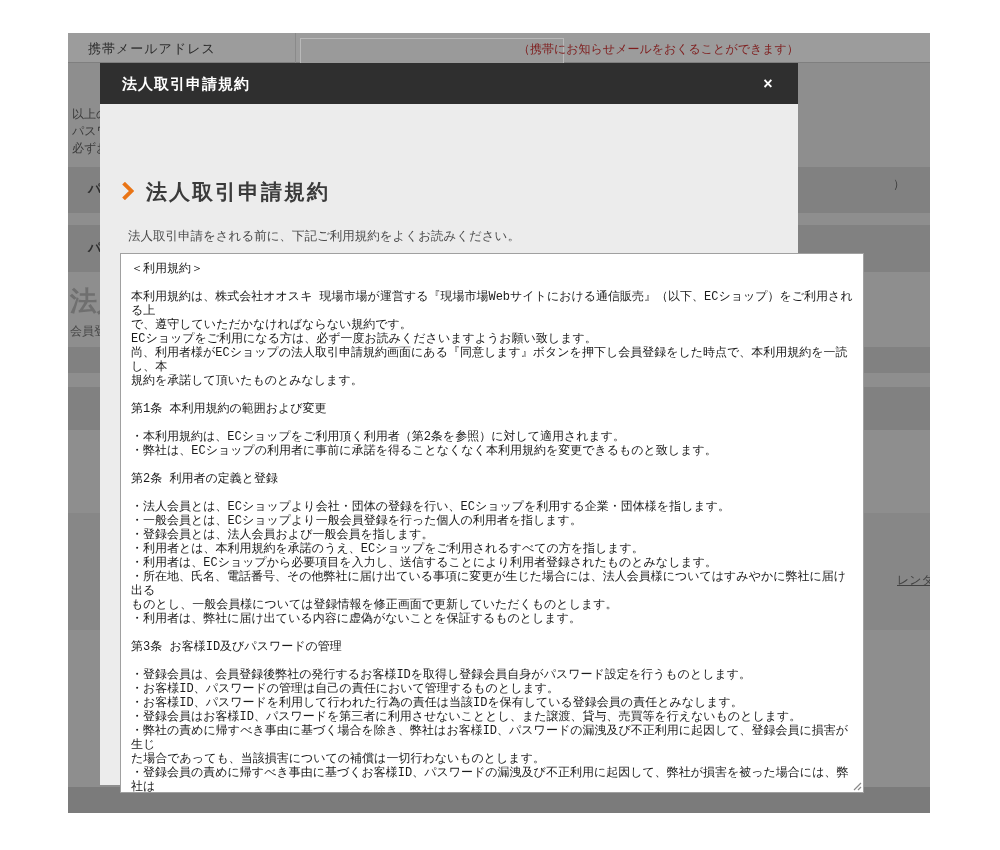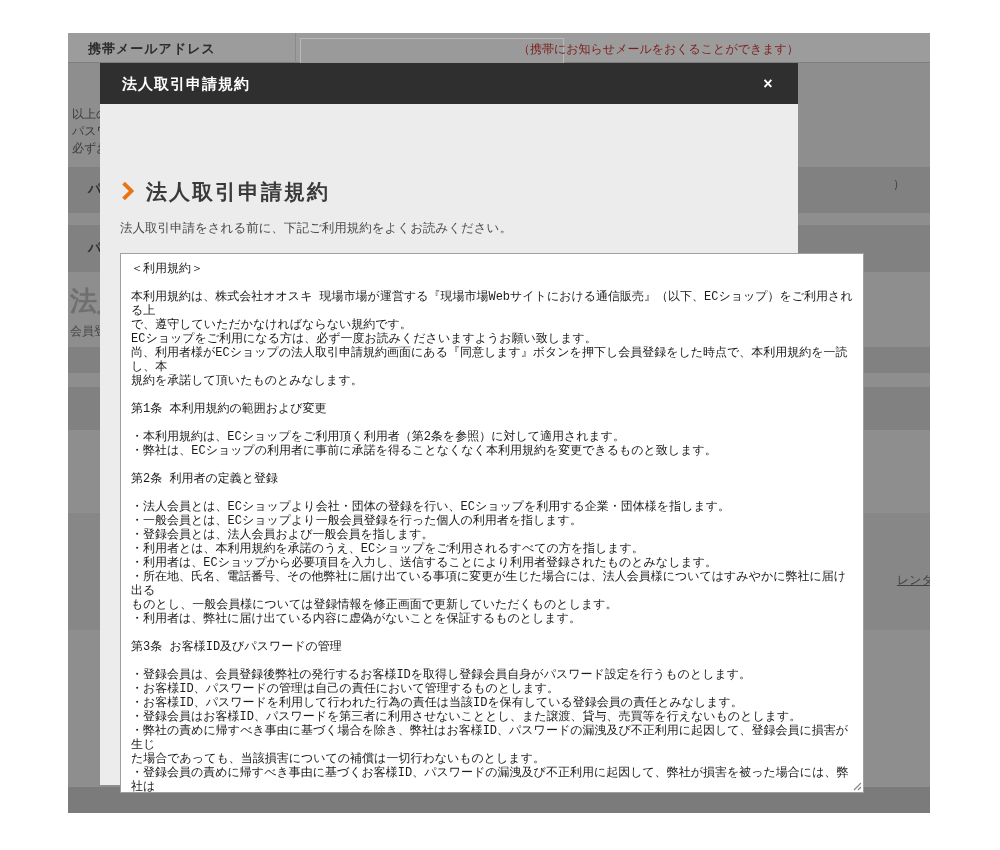--- a/index.html
+++ b/index.html
@@ -2,21 +2,21 @@
 <html><head>
 <meta charset="utf-8">
 <style>
   html,body{margin:0;padding:0;background:#ffffff;}
   *{box-sizing:border-box;font-family:"Liberation Sans",sans-serif;}
   .canvas{position:relative;width:1000px;height:850px;background:#ffffff;overflow:hidden;}
 
   
   .page{position:absolute;left:68px;top:33px;width:862px;height:780px;background:#8e8e8e;overflow:hidden;z-index:1;}
   .row-mobile{position:absolute;left:0;top:0;width:100%;height:30px;background:#9c9c9c;border-bottom:1px solid #7f7f7f;}
-  .row-mobile .lbl{position:absolute;left:20px;top:7px;font-size:13px;font-weight:bold;color:#2c2c2c;letter-spacing:1px;}
+  .row-mobile .lbl{position:absolute;left:20px;top:7px;font-size:13px;font-weight:normal;color:#2c2c2c;letter-spacing:1px;}
   .cell-divider{position:absolute;left:227px;top:0;width:1px;height:30px;background:#8a8a8a;}
   .dim-input{position:absolute;left:232px;top:5px;width:264px;height:34px;background:#9a9a9a;border:1px solid #b9b9b9;outline:none;color:#2c2c2c;font-size:12px;padding:2px 6px;}
   .row-mobile .note{position:absolute;left:450px;top:8px;font-size:12px;color:#7f1d1d;}
   .frag{position:absolute;font-size:12px;color:#3a3a3a;white-space:nowrap;}
   .band{position:absolute;left:0;width:100%;background:#818181;}
   .band .row-lbl{position:absolute;left:20px;font-size:13px;font-weight:bold;color:#2d2d2d;white-space:nowrap;}
   .big-title{position:absolute;left:2px;top:250px;font-size:27px;font-weight:bold;color:#6f6f6f;white-space:nowrap;}
   .member-txt{position:absolute;left:2px;top:290px;font-size:12px;color:#474747;white-space:nowrap;}
   .footer-band{position:absolute;left:0;top:754px;width:100%;height:26px;background:#7b7b7b;}
 
@@ -82,21 +82,21 @@
     </div>
 
     <div class="modal-body">
       <div class="heading-row">
         <svg class="chevron" viewBox="0 0 10 16">
           <path d="M1.5 1 L8.5 8 L1.5 15" fill="none" stroke="#e97415" stroke-width="3.4"></path>
         </svg>
         <span class="modal-heading">法人取引申請規約</span>
       </div>
 
-      <p class="instruction" style="margin:0;">法人取引申請をされる前に、下記ご利用規約をよくお読みください。</p>
+      <p class="instruction" style="margin:8px;">法人取引申請をされる前に、下記ご利用規約をよくお読みください。</p>
 
       <div class="terms-wrap">
         <textarea class="terms-area" style="">＜利用規約＞
 
 本利用規約は、株式会社オオスキ 現場市場が運営する『現場市場Webサイトにおける通信販売』（以下、ECショップ）をご利用される上
 で、遵守していただかなければならない規約です。
 ECショップをご利用になる方は、必ず一度お読みくださいますようお願い致します。
 尚、利用者様がECショップの法人取引申請規約画面にある『同意します』ボタンを押下し会員登録をした時点で、本利用規約を一読し、本
 規約を承諾して頂いたものとみなします。
 

